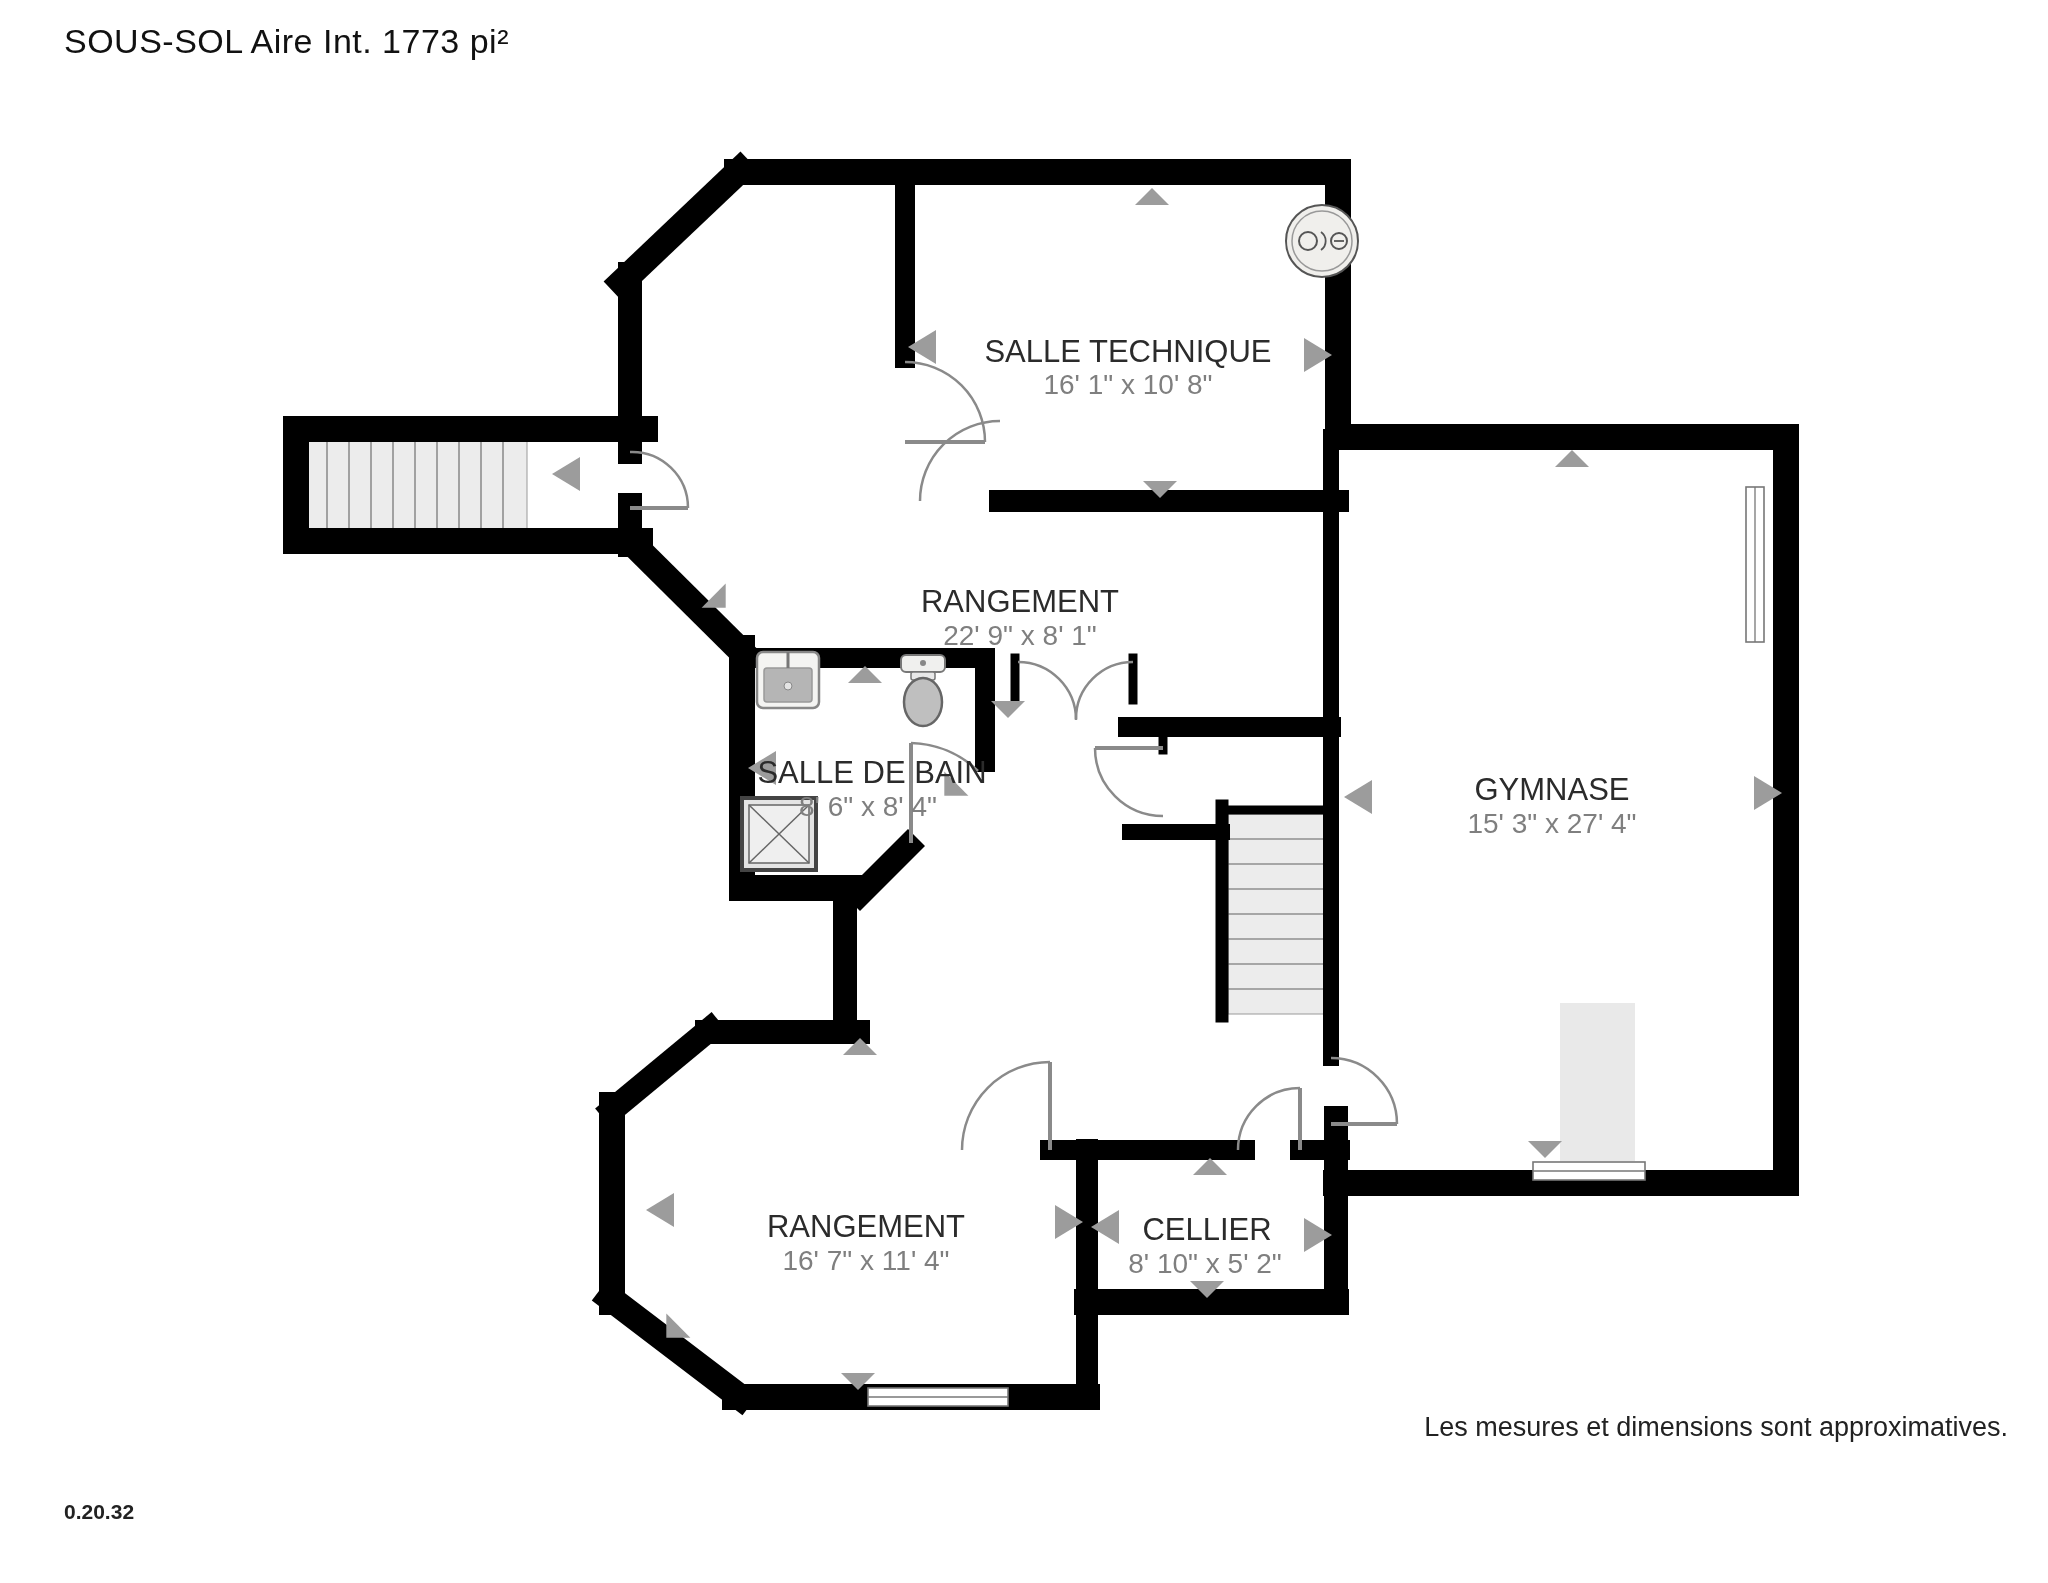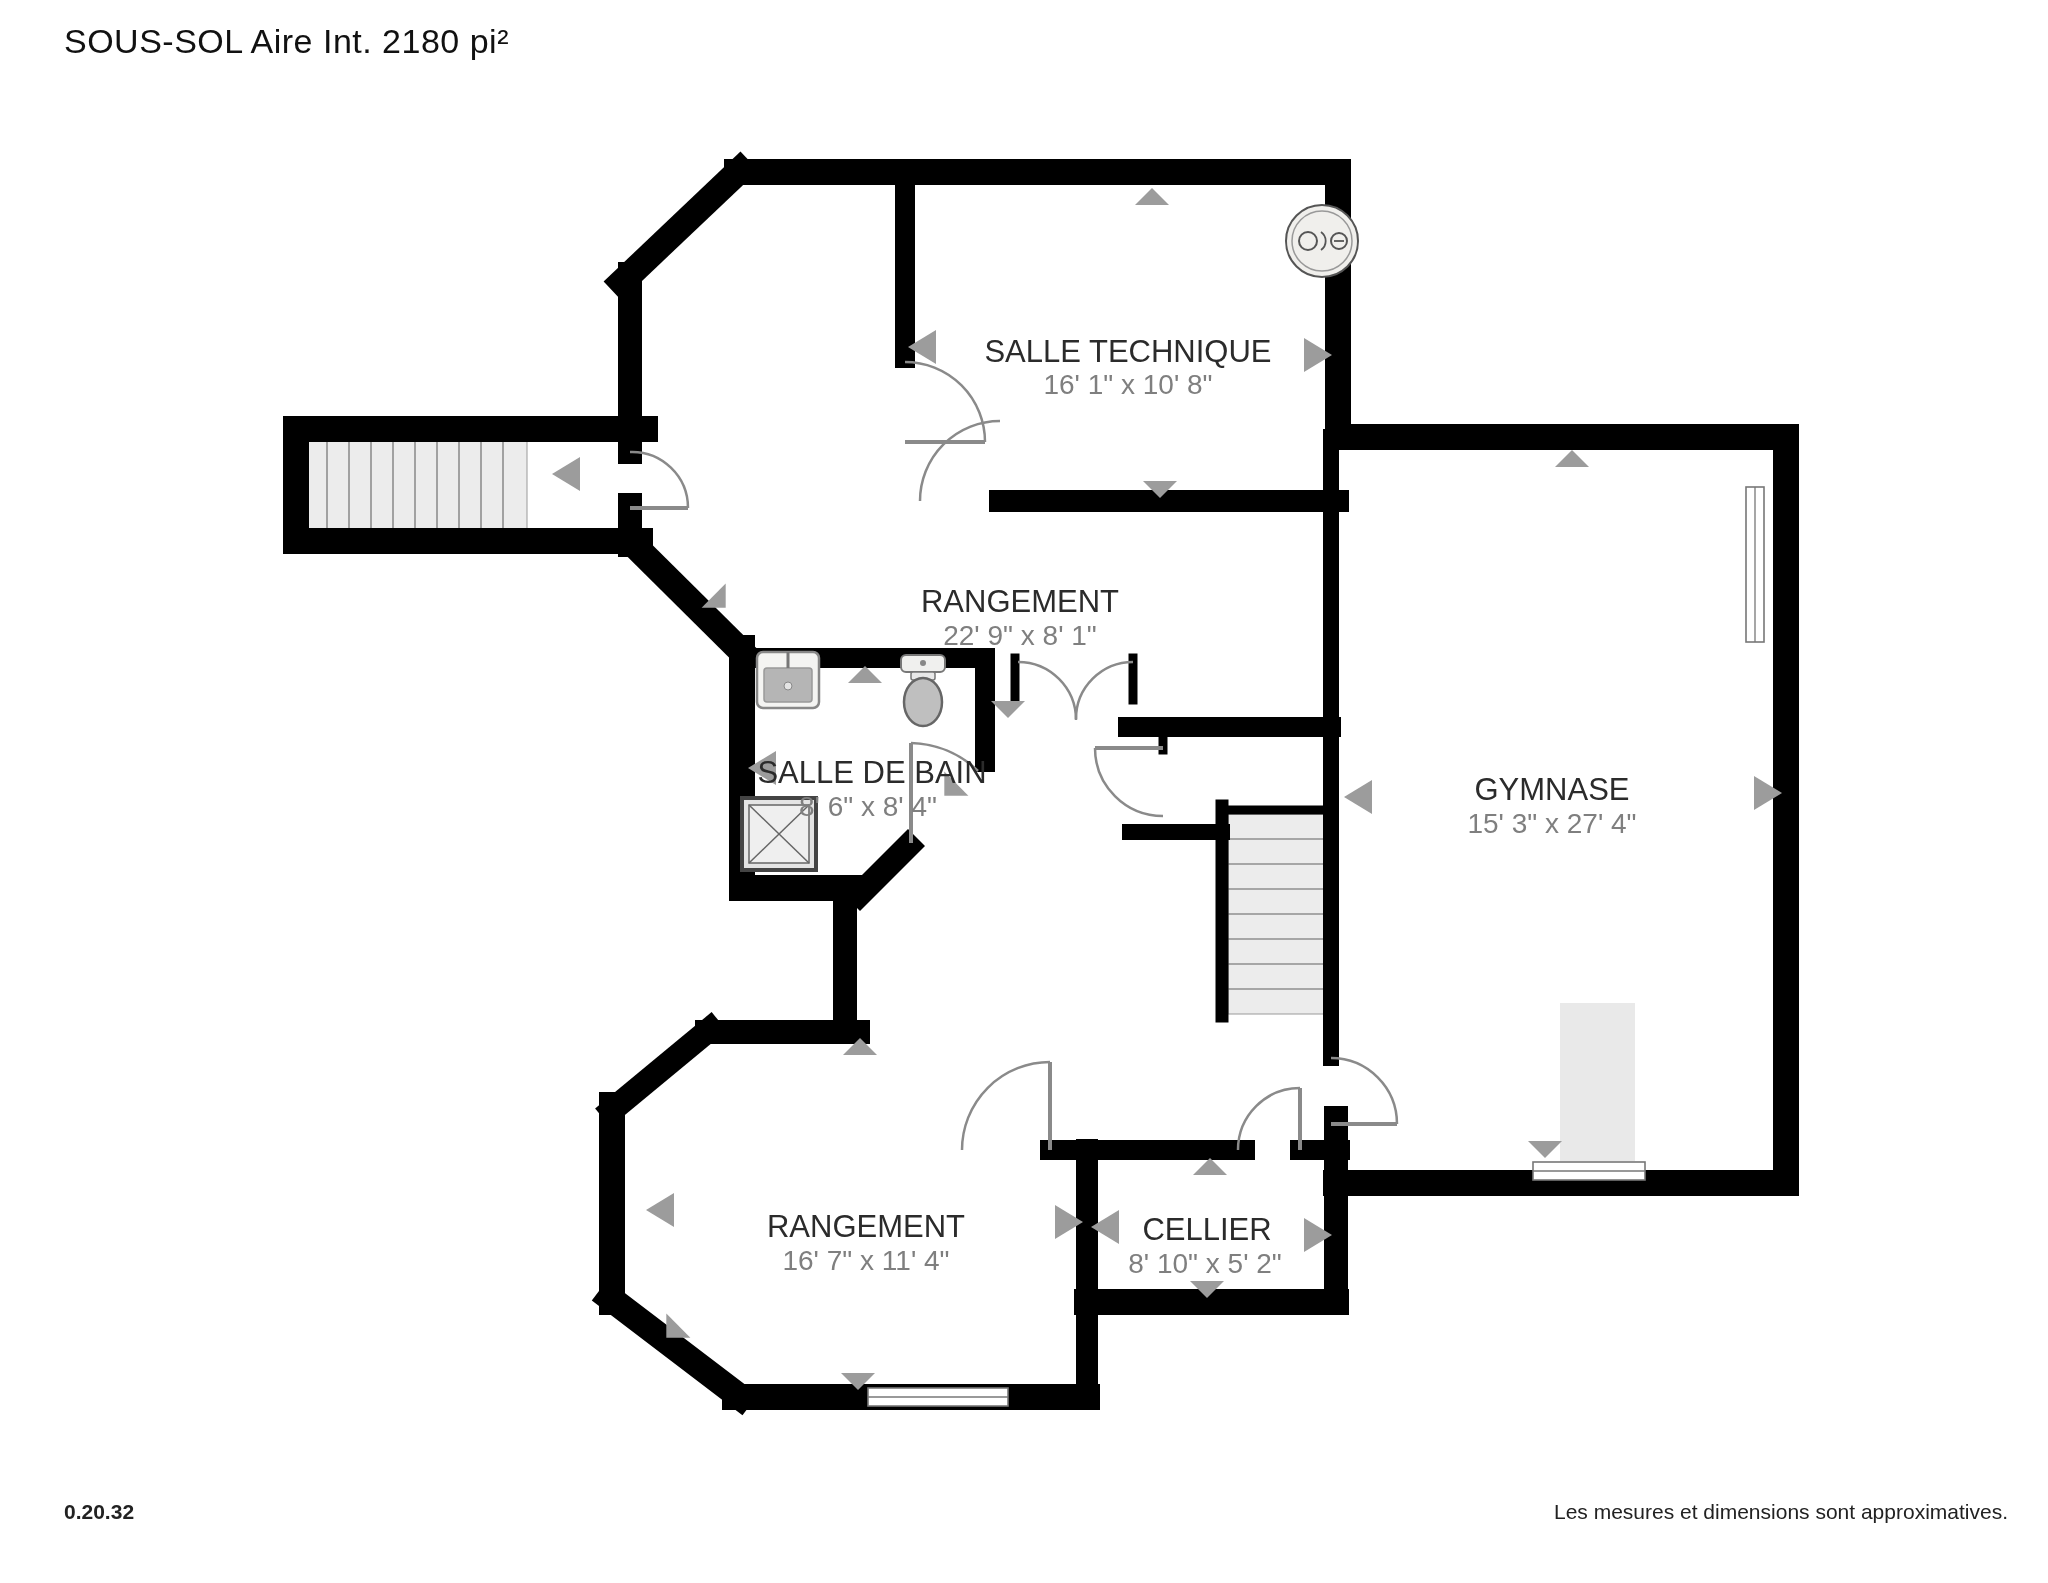--- a/index.html
+++ b/index.html
@@ -1,37 +1,37 @@
 <!DOCTYPE html>
 <html><head>
 <meta charset="utf-8">
 <style>
   html,body{margin:0;padding:0;background:#ffffff;}
   body{width:2048px;height:1583px;position:relative;font-family:"Liberation Sans",sans-serif;overflow:hidden;}
   .title{position:absolute;left:64px;top:22px;font-size:34px;color:#111;letter-spacing:.5px;}
   .version{position:absolute;left:64px;top:1500px;font-size:21px;color:#222;font-weight:bold;}
-  .disclaimer{position:absolute;right:40px;top:1500px;font-size:21px;color:#222;}
+  .disclaimer{position:absolute;right:40px;top:1412px;font-size:27px;color:#222;}
   svg{position:absolute;left:0;top:0;}
   .wall{stroke:#000;stroke-linecap:square;fill:none;}
   .w26{stroke-width:26px;} .w24{stroke-width:24px;} .w22{stroke-width:22px;}
   .w20{stroke-width:20px;} .w16{stroke-width:16px;} .w13{stroke-width:13px;} .w9{stroke-width:9px;}
   .arc{stroke:#8a8a8a;stroke-width:2.5px;fill:none;}
   .leaf{stroke:#8a8a8a;stroke-width:4px;fill:none;}
   .tread{stroke:#8f8f8f;stroke-width:1.6px;}
   .stairfill{fill:#ececec;stroke:#9a9a9a;stroke-width:1px;}
   .win{fill:#ffffff;stroke:#777;stroke-width:1.6px;}
   .winline{stroke:#777;stroke-width:1.3px;}
   .tri{fill:#9c9c9c;}
   .room-name{font-size:31px;fill:#2b2b2b;text-anchor:middle;font-family:"Liberation Sans",sans-serif;}
   .room-dims{font-size:28px;fill:#7f7f7f;text-anchor:middle;font-family:"Liberation Sans",sans-serif;}
 </style>
 </head>
 <body>
 
-<div class="title">SOUS-SOL Aire Int. 2180 pi²</div>
+<div class="title">SOUS-SOL Aire Int. 1773 pi²</div>
 <div class="version">0.20.32</div>
 <div class="disclaimer">Les mesures et dimensions sont approximatives.</div>
 
 <svg width="2048" height="1583" viewBox="0 0 2048 1583">
 
   <g>
     <rect class="stairfill" x="305" y="437" width="222" height="92"></rect>
     <g class="tread">
       <line x1="327" y1="437" x2="327" y2="529"></line>
         <line x1="349" y1="437" x2="349" y2="529"></line>

